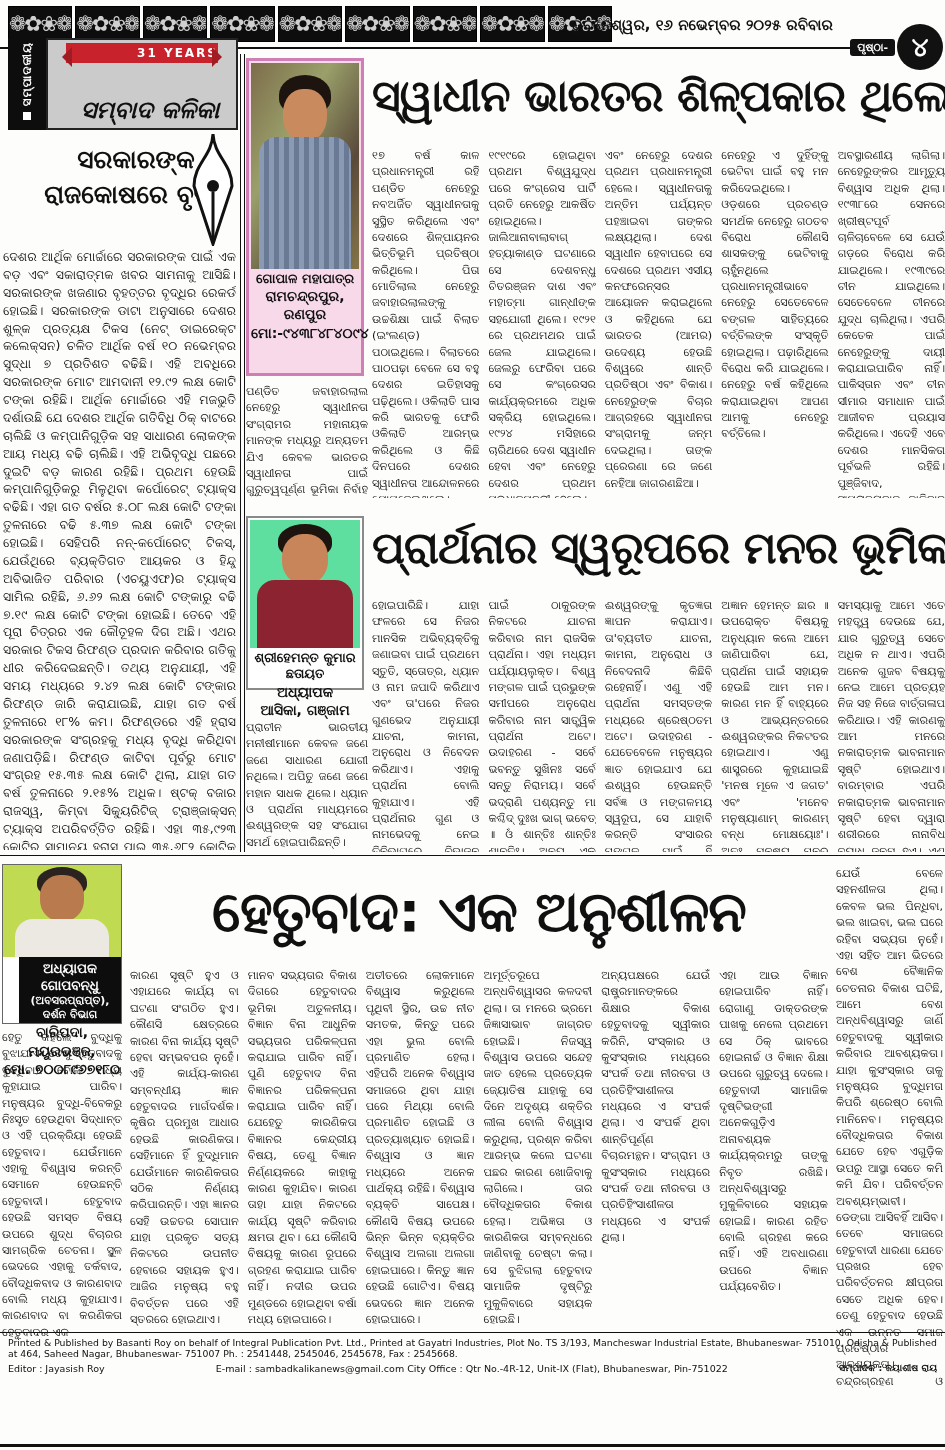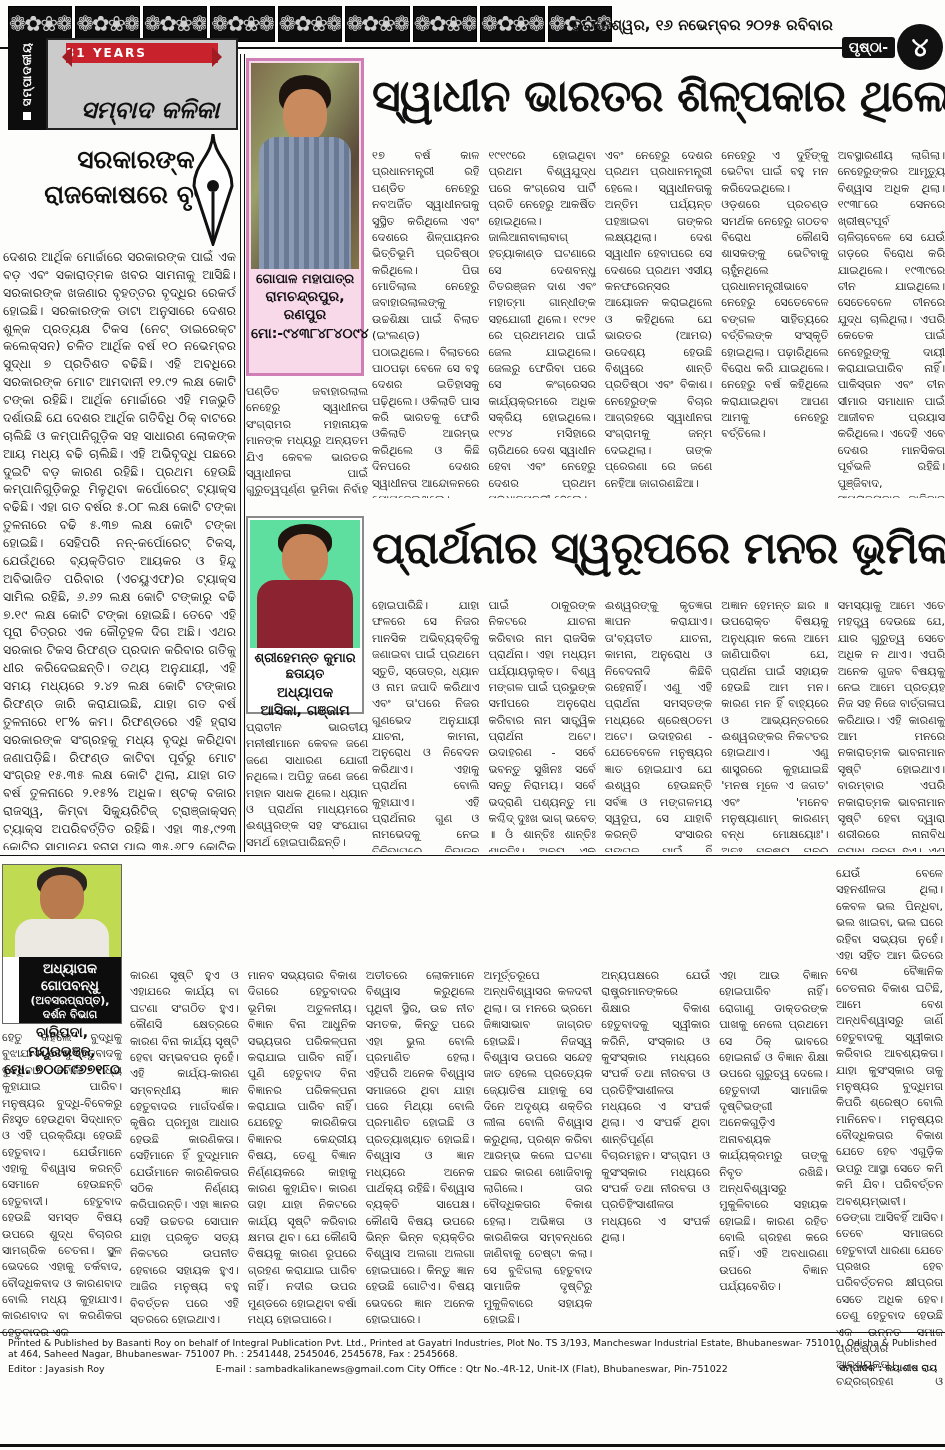--- a/index.html
+++ b/index.html
@@ -6,33 +6,33 @@
   .page{position:relative;width:945px;height:1450px;margin:0 auto;background:#fdfdfb;
         font-family:"DejaVu Sans",sans-serif;color:#101010;overflow:hidden;}
   
   .flower-strip{position:absolute;left:8px;top:6px;width:604px;height:36px;display:flex;gap:3px;}
   .flower-box{flex:1;background:#0d0d0d;color:#cfcfcf;font-size:21px;line-height:34px;
               overflow:hidden;white-space:nowrap;text-align:center;letter-spacing:-2px;border:1px solid #000;}
   .date-line{position:absolute;left:537px;top:16px;width:330px;text-align:center;
              font-weight:bold;font-size:15px;}
   .rule-top{position:absolute;left:0;top:47px;width:880px;height:2px;background:#111;}
   .page-badge{position:absolute;right:2px;top:24px;display:flex;align-items:center;}
-  .badge-label{background:#111;color:#fff;font-weight:bold;font-size:14px;
+  .badge-label{background:#111;color:#fff;font-weight:bold;font-size:11px;
                padding:2px 7px;border-radius:3px;}
   .badge-circle{width:46px;height:46px;background:#111;border-radius:50%;color:#fff;
                 font-size:26px;font-weight:bold;display:flex;align-items:center;justify-content:center;margin-left:2px;}
   
   .ed-masthead{position:absolute;left:8px;top:38px;width:230px;height:92px;display:flex;}
   .ed-vert{width:38px;background:#0d0d0d;color:#fff;display:flex;flex-direction:column;
            align-items:center;justify-content:flex-start;padding-top:4px;}
   .ed-vert .vtxt{writing-mode:vertical-rl;transform:rotate(180deg);font-size:12px;font-weight:bold;letter-spacing:1px;}
   .sq{width:8px;height:8px;background:#fff;margin-top:6px;}
   .ed-logo{flex:1;background:#cbcbcb;border:2px solid #222;position:relative;}
   .ribbon{position:absolute;left:18px;right:18px;top:3px;height:20px;background:#c8232c;
-          color:#fff;font-size:12px;font-weight:bold;text-align:left;line-height:20px;letter-spacing:2px;}
+          color:#fff;font-size:12px;font-weight:bold;text-align:right;line-height:20px;letter-spacing:2px;}
   .ribbon:before,.ribbon:after{content:"";position:absolute;top:4px;border:10px solid #a11b22;}
   .ribbon:before{left:-14px;border-left-color:transparent;border-top-color:transparent;border-bottom-color:transparent;}
   .ribbon:after{right:-14px;border-right-color:transparent;border-top-color:transparent;border-bottom-color:transparent;}
   .paper-name{position:absolute;left:16px;right:0;bottom:4px;text-align:center;
               font-family:"DejaVu Serif",serif;font-style:italic;font-weight:bold;font-size:24px;}
   .ed-headline{position:absolute;left:0px;top:142px;width:192px;text-align:center;
                font-size:25px;font-weight:bold;line-height:1.4;margin-left:40px;}
   .pen-nib{position:absolute;left:188px;top:134px;}
   .ed-body{position:absolute;left:3px;top:248px;width:233px;height:602px;
            font-size:12.5px;line-height:1.43;text-align:justify;overflow:hidden;}
@@ -51,21 +51,21 @@
   
   .art1{position:absolute;left:246px;top:52px;width:699px;height:448px;}
   .a1-photo{left:0;top:6px;width:118px;height:318px;border:3px solid #cf7fb5;background:#f7d9ea;padding:2px;}
   .a1-photo .photo{height:206px;background:linear-gradient(120deg,#7d6c4b 0%,#9aa06a 35%,#5a4a3a 70%,#857549 100%);}
   .a1-headline{position:absolute;left:126px;top:0;width:573px;height:88px;font-size:44px;line-height:88px;}
   .a1-cols{position:absolute;left:126px;top:96px;width:573px;height:350px;display:flex;gap:9px;}
   .a1-cols .col{flex:1;}
   .a1-under{position:absolute;left:0;top:332px;width:122px;height:114px;}
   
   .art2{position:absolute;left:246px;top:502px;width:699px;height:354px;}
-  .a2-photo{left:0;top:14px;width:118px;height:198px;border:2px solid #8a8a8a;padding:2px;}
+  .a2-photo{left:0;top:14px;width:118px;height:174px;border:2px solid #8a8a8a;padding:2px;}
   .a2-photo .photo{height:128px;background:#5fdf9f;}
   .a2-headline{position:absolute;left:126px;top:4px;width:573px;height:84px;font-size:44px;line-height:84px;}
   .a2-cols{position:absolute;left:126px;top:96px;width:573px;height:254px;display:flex;gap:9px;}
   .a2-cols .col{flex:1;}
   .a2-under{position:absolute;left:0;top:218px;width:122px;height:134px;}
   .rule-mid{position:absolute;left:0;top:855px;width:945px;height:1px;background:#111;}
   
   .art3{position:absolute;left:0;top:858px;width:945px;height:534px;}
   .a3-photo{left:2px;top:6px;width:120px;height:160px;border:1px solid #666;padding:0;}
   .a3-photo .photo{height:92px;background:#c0db52;}
@@ -186,20 +186,21 @@
         <div class="p-face" style="top:10px;width:44px;height:46px;background:#b97a4e;"></div>
         <div class="p-shirt" style="top:54px;width:94px;height:40px;background:#ece9e2;"></div>
       </div>
       <div class="a3-capblock">
         <div class="cap-name">ଅଧ୍ୟାପକ ଗୋପବନ୍ଧୁ</div>
         <div class="cap-sub">(ଅବସରପ୍ରାପ୍ତ), ଦର୍ଶନ ବିଭାଗ</div>
       </div>
       <div class="cap-sub">ବାରିପଦା, ମୟୂରଭଞ୍ଜ,</div>
       <div class="cap-sub">ମୋ. ୭୦୦୮୯୬୭୧୮୦</div>
     </div>
+    <div class="headline a3-headline">ହେତୁବାଦ: ଏକ ଅନୁଶୀଳନ</div>
     <div class="col a3-under">ହେତୁ କହିଲେ ବୁଦ୍ଧିକୁ ବୁଝାଯାଏ। ତେଣୁ ହେତୁବାଦକୁ ବୁଦ୍ଧିବାଦ ବୋଲି ମଧ୍ୟ କୁହାଯାଇ ପାରିବ। ମନୁଷ୍ୟର ବୁଦ୍ଧି-ବିବେକରୁ ନିଃସୃତ ହେଉଥିବା ସିଦ୍ଧାନ୍ତ ଓ ଏହି ପ୍ରକ୍ରିୟା ହେଉଛି ହେତୁବାଦ। ଯେଉଁମାନେ ଏହାକୁ ବିଶ୍ୱାସ କରନ୍ତି ସେମାନେ ହେଉଛନ୍ତି ହେତୁବାଦୀ। ହେତୁବାଦ ହେଉଛି ସମସ୍ତ ବିଷୟ ଉପରେ ଶୁଦ୍ଧ ବିଚାରର ସାମଗ୍ରିକ ଚେତନା। ସ୍ଥୂଳ ଭେଦରେ ଏହାକୁ ତର୍କବାଦ, ବୌଦ୍ଧିକବାଦ ଓ କାରଣବାଦ ବୋଲି ମଧ୍ୟ କୁହାଯାଏ। କାରଣବାଦ ବା କରଣିକତା ହେତୁବାଦର ଏକ</div>
     <div class="a3-cols">
       <div class="col">କାରଣ ସୃଷ୍ଟି ହୁଏ ଓ ଏହାଯରେ କାର୍ଯ୍ୟ ବା ଘଟଣା ସଂଗଠିତ ହୁଏ। କୌଣସି କ୍ଷେତ୍ରରେ କାରଣ ବିନା କାର୍ଯ୍ୟ ସୃଷ୍ଟି ହେବା ସମ୍ଭବପର ନୁହେଁ। ଏହି କାର୍ଯ୍ୟ-କାରଣ ସମ୍ବନ୍ଧୀୟ ଜ୍ଞାନ ହେତୁବାଦର ମାର୍ଗଦର୍ଶକ। କୃଷିର ପ୍ରମୁଖ ଆଧାର ହେଉଛି କାରଣିକତା। ସେହିମାନେ ହିଁ ବୁଦ୍ଧିମାନ ଯେଉଁମାନେ କାରଣିକତାର ସଠିକ ନିର୍ଣ୍ଣୟ କରିପାରନ୍ତି। ଏହା ଜ୍ଞାନର ସେହି ଉଚ୍ଚତର ସୋପାନ ଯାହା ପ୍ରକୃତ ସତ୍ୟ ନିକଟରେ ଉପନୀତ ହେବାରେ ସହାୟକ ହୁଏ। ଆଜିର ମନୁଷ୍ୟ ବହୁ ବିବର୍ତ୍ତନ ପରେ ଏହି ସ୍ତରରେ ହୋଇଥାଏ।</div>
       <div class="col">ମାନବ ସଭ୍ୟତାର ବିକାଶ ଦିଗରେ ହେତୁବାଦର ଭୂମିକା ଅତୁଳନୀୟ। ବିଜ୍ଞାନ ବିନା ଆଧୁନିକ ସଭ୍ୟତାର ପରିକଳ୍ପନା କରାଯାଇ ପାରିବ ନାହିଁ। ପୁଣି ହେତୁବାଦ ବିନା ବିଜ୍ଞାନର ପରିକଳ୍ପନା କରାଯାଇ ପାରିବ ନାହିଁ। ଯେହେତୁ କାରଣିକତା ବିଜ୍ଞାନର କେନ୍ଦ୍ରୀୟ ବିଷୟ, ତେଣୁ ବିଜ୍ଞାନ ନିର୍ଣ୍ଣୟକରେ କାହାକୁ କାରଣ କୁହାଯିବ। କାରଣ ତାହା ଯାହା ନିକଟରେ କାର୍ଯ୍ୟ ସୃଷ୍ଟି କରିବାର କ୍ଷମତା ଥିବ। ଯେ କୌଣସି ବିଷୟକୁ କାରଣ ରୂପରେ ଗ୍ରହଣ କରାଯାଇ ପାରିବ ନାହିଁ। ନଦୀର ଉପର ମୁଣ୍ଡରେ ହୋଇଥିବା ବର୍ଷା ମଧ୍ୟ ହୋଇପାରେ।</div>
       <div class="col">ଅତୀତରେ ଲୋକମାନେ ବିଶ୍ୱାସ କରୁଥିଲେ ପୃଥିବୀ ସ୍ଥିର, ଉଚ୍ଚ ନୀଚ ସମତକ, କିନ୍ତୁ ପରେ ଏହା ଭୁଲ ବୋଲି ପ୍ରମାଣିତ ହେଲା। ଏହିପରି ଅନେକ ବିଶ୍ୱାସ ସମାଜରେ ଥିବା ଯାହା ପରେ ମିଥ୍ୟା ବୋଲି ପ୍ରମାଣିତ ହୋଇଛି ଓ ପ୍ରତ୍ୟାଖ୍ୟାତ ହୋଇଛି। ବିଶ୍ୱାସ ଓ ଜ୍ଞାନ ମଧ୍ୟରେ ଅନେକ ପାର୍ଥକ୍ୟ ରହିଛି। ବିଶ୍ୱାସ ବ୍ୟକ୍ତି ସାପେକ୍ଷ। କୌଣସି ବିଷୟ ଉପରେ ଭିନ୍ନ ଭିନ୍ନ ବ୍ୟକ୍ତିର ବିଶ୍ୱାସ ଅଲଗା ଅଲଗା ହୋଇପାରେ। କିନ୍ତୁ ଜ୍ଞାନ ହେଉଛି ଗୋଟିଏ। ବିଷୟ ଭେଦରେ ଜ୍ଞାନ ଅନେକ ହୋଇପାରେ।</div>
       <div class="col">ଅମୂର୍ତ୍ତରୂପେ ଅନ୍ଧବିଶ୍ୱାସର କଳଦବୀ ଥିଲା। ତା ମନରେ ଭ୍ରମେ ଜିଜ୍ଞାସାଭାବ ଜାଗ୍ରତ ହୋଇଛି। ନିଜସ୍ୱ ବିଶ୍ୱାସ ଉପରେ ସନ୍ଦେହ ଜାତ ହେଲେ ପ୍ରତ୍ୟେକ ଜ୍ୟୋତିଷ ଯାହାକୁ ସେ ଦିନେ ଅଦୃଶ୍ୟ ଶକ୍ତିର ଲୀଳା ବୋଲି ବିଶ୍ୱାସ କରୁଥିଲା, ପ୍ରଶ୍ନ କରିବା ଆରମ୍ଭ କଲେ ଘଟଣା ପଛର କାରଣ ଖୋଜିବାକୁ ଲାଗିଲେ। ତାର ବୌଦ୍ଧିକତାର ବିକାଶ ହେଲା। ଅଭିଜ୍ଞତା ଓ କାରଣିକତା ସମ୍ବନ୍ଧରେ ଜାଣିବାକୁ ଚେଷ୍ଟା କଲା। ସେ ବୁଝିଗଲା ହେତୁବାଦ ସାମାଜିକ ଦୃଷ୍ଟିରୁ ମୁକୁଳିବାରେ ସହାୟକ ହୋଇଛି।</div>
       <div class="col">ଅନ୍ୟପକ୍ଷରେ ଯେଉଁ ରାଷ୍ଟ୍ରମାନଙ୍କରେ ଶିକ୍ଷାର ବିକାଶ ହେତୁବାଦକୁ ସ୍ୱୀକାର କରିନି, ସଂସ୍କାର ଓ କୁସଂସ୍କାର ମଧ୍ୟରେ ସଂପର୍କ ତଥା ନୀରବତା ଓ ପ୍ରତିହିଂସାଶୀଳତା ମଧ୍ୟରେ ଏ ସଂପର୍କ ଥିଲା। ଏ ସଂପର୍କ ଥିବା ଶାନ୍ତିପୂର୍ଣ୍ଣ ବିଚାରମନ୍ଥନ। ସଂଗ୍ରାମ ଓ କୁସଂସ୍କାର ମଧ୍ୟରେ ସଂପର୍କ ତଥା ନୀରବତା ଓ ପ୍ରତିହିଂସାଶୀଳତା ମଧ୍ୟରେ ଏ ସଂପର୍କ ଥିଲା।</div>
       <div class="col">ଏହା ଆଉ ବିଜ୍ଞାନ ହୋଇପାରିବ ନାହିଁ। ରୋଗାଣୁ ଡାକ୍ତରଙ୍କ ପାଖକୁ ନେଲେ ପ୍ରଥମେ ସେ ଠିକ୍ ଭାବରେ ହୋଇନାର୍ଚ୍ଚ ଓ ବିଜ୍ଞାନ ଶିକ୍ଷା ଉପରେ ଗୁରୁତ୍ୱ ଦେଲେ। ହେତୁବାଦୀ ସାମାଜିକ ଦୃଷ୍ଟିଭଙ୍ଗୀ ଅନେକଗୁଡ଼ିଏ ଅନାବଶ୍ୟକ କାର୍ଯ୍ୟକ୍ରମରୁ ତାଙ୍କୁ ନିବୃତ ରଖିଛି। ଅନ୍ଧବିଶ୍ୱାସରୁ ମୁକୁଳିବାରେ ସହାୟକ ହୋଇଛି। କାରଣ ରହିତ ବୋଲି ଗ୍ରହଣ କରେ ନାହିଁ। ଏହି ଅବଧାରଣା ଉପରେ ବିଜ୍ଞାନ ପର୍ଯ୍ୟବେଶିତ।</div>
     </div>
     <div class="col a3-right">ଯେଉଁ ବେଳେ ସହନଶୀଳତା ଥିଲା। କେବଳ ଭଲ ପିନ୍ଧିବା, ଭଲ ଖାଇବା, ଭଲ ଘରେ ରହିବା ସଭ୍ୟତା ନୁହେଁ। ଏହା ସହିତ ଆମ ଭିତରେ ବେଶ ବୈଜ୍ଞାନିକ ଚେତନାର ବିକାଶ ଘଟିଛି, ଆମେ ବେଶ ଅନ୍ଧବିଶ୍ୱାସରୁ ଜାଣିଁ ହେତୁବାଦକୁ ସ୍ୱୀକାର କରିବାର ଆବଶ୍ୟକତା। ଯାହା କୁସଂସ୍କାର ତାକୁ ମନୁଷ୍ୟର ବୁଦ୍ଧିମତା କିପରି ଶ୍ରେଷ୍ଠ ବୋଲି ମାନିନେବ। ମନୁଷ୍ୟର ବୌଦ୍ଧିକତାର ବିକାଶ ଯେତେ ହେବ ଏଗୁଡ଼ିକ ଉପରୁ ଆସ୍ଥା ସେତେ କମି କମି ଯିବ। ପରିବର୍ତ୍ତନ ଅବଶ୍ୟମ୍ଭାବୀ। ଡେଙ୍ଗା ଆସିବହିଁ ଆସିବ। ତେବେ ସମାଜରେ ହେତୁବାଦୀ ଧାରଣା ଯେତେ ପ୍ରଖର ହେବ ପରିବର୍ତ୍ତନର କ୍ଷୀପ୍ରତା ସେତେ ଅଧିକ ହେବ। ତେଣୁ ହେତୁବାଦ ହେଉଛି ଏକ ଉନ୍ନତ ସମାଜ ପ୍ରତିଷ୍ଠାର ଆବଶ୍ୟକତା। ଚନ୍ଦ୍ରଗ୍ରହଣ ଓ ସୂର୍ଯ୍ୟପରାଗ ସମୟରେ ହେତୁବାଦୀଙ୍କ ଟିପ୍ପଣୀ ଖିଆକୁ ନେଇ ଏହାକୁ ଭିନ୍ନ ଭାବରେ ଗ୍ରହଣ କରାଯାଇ।</div>

